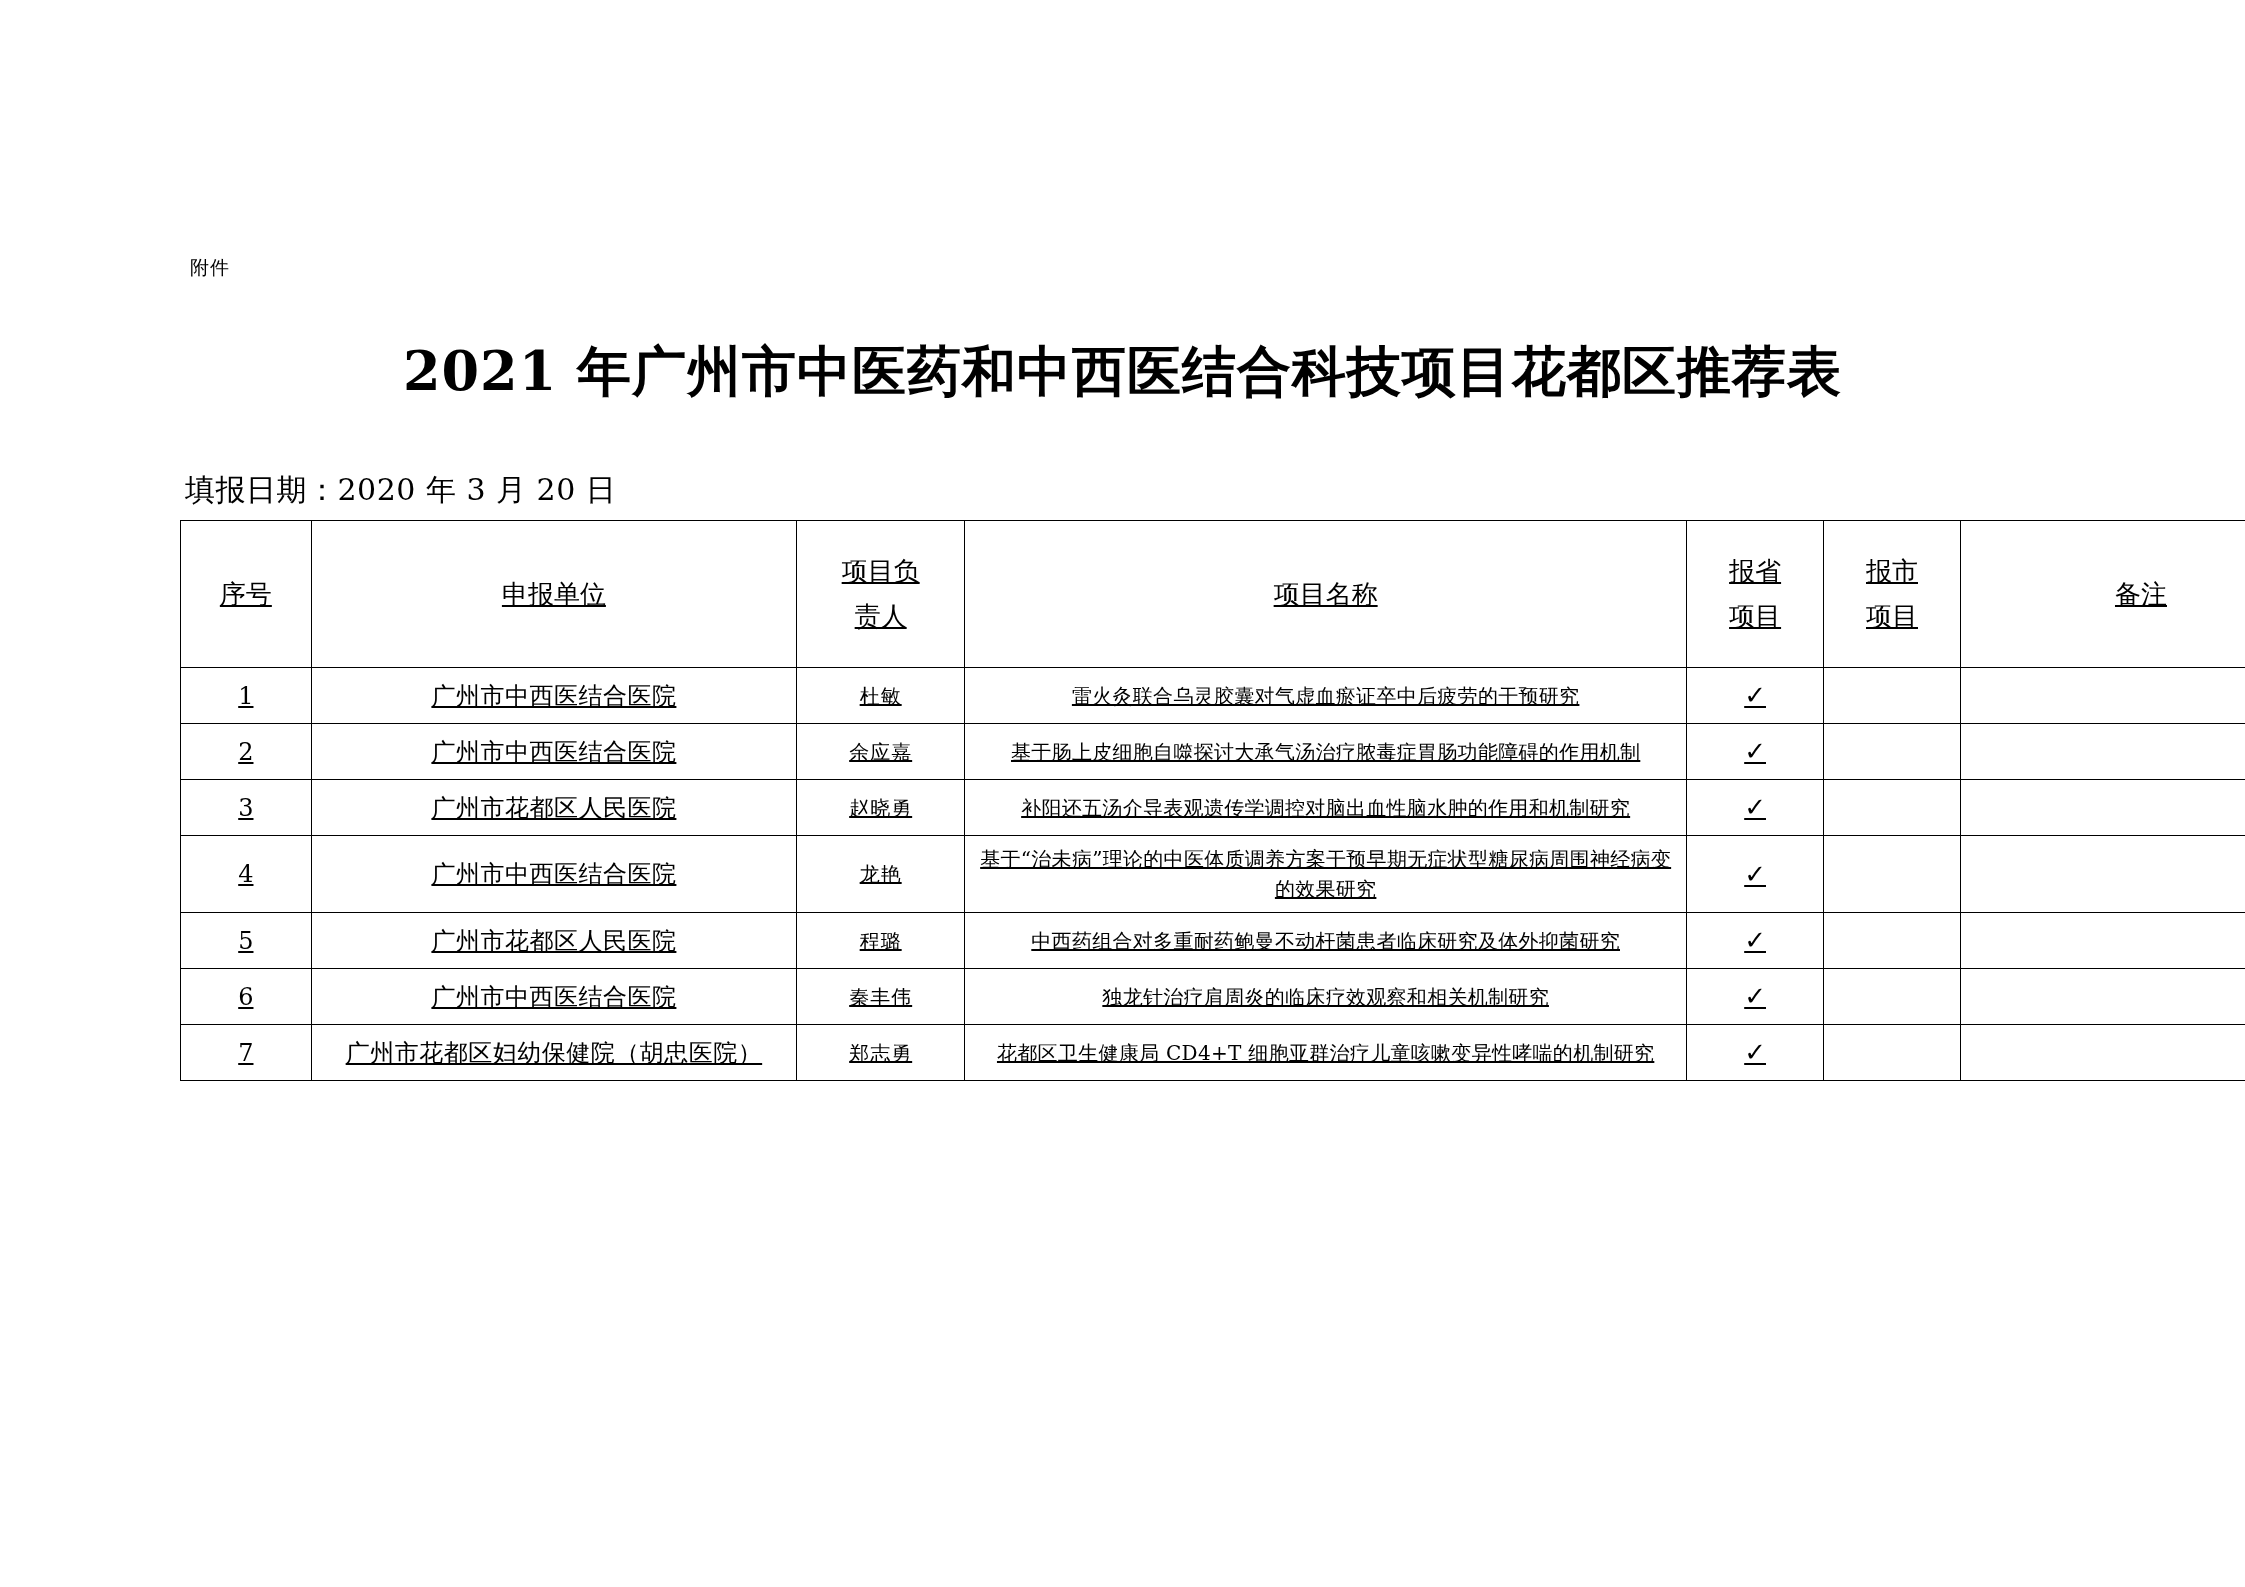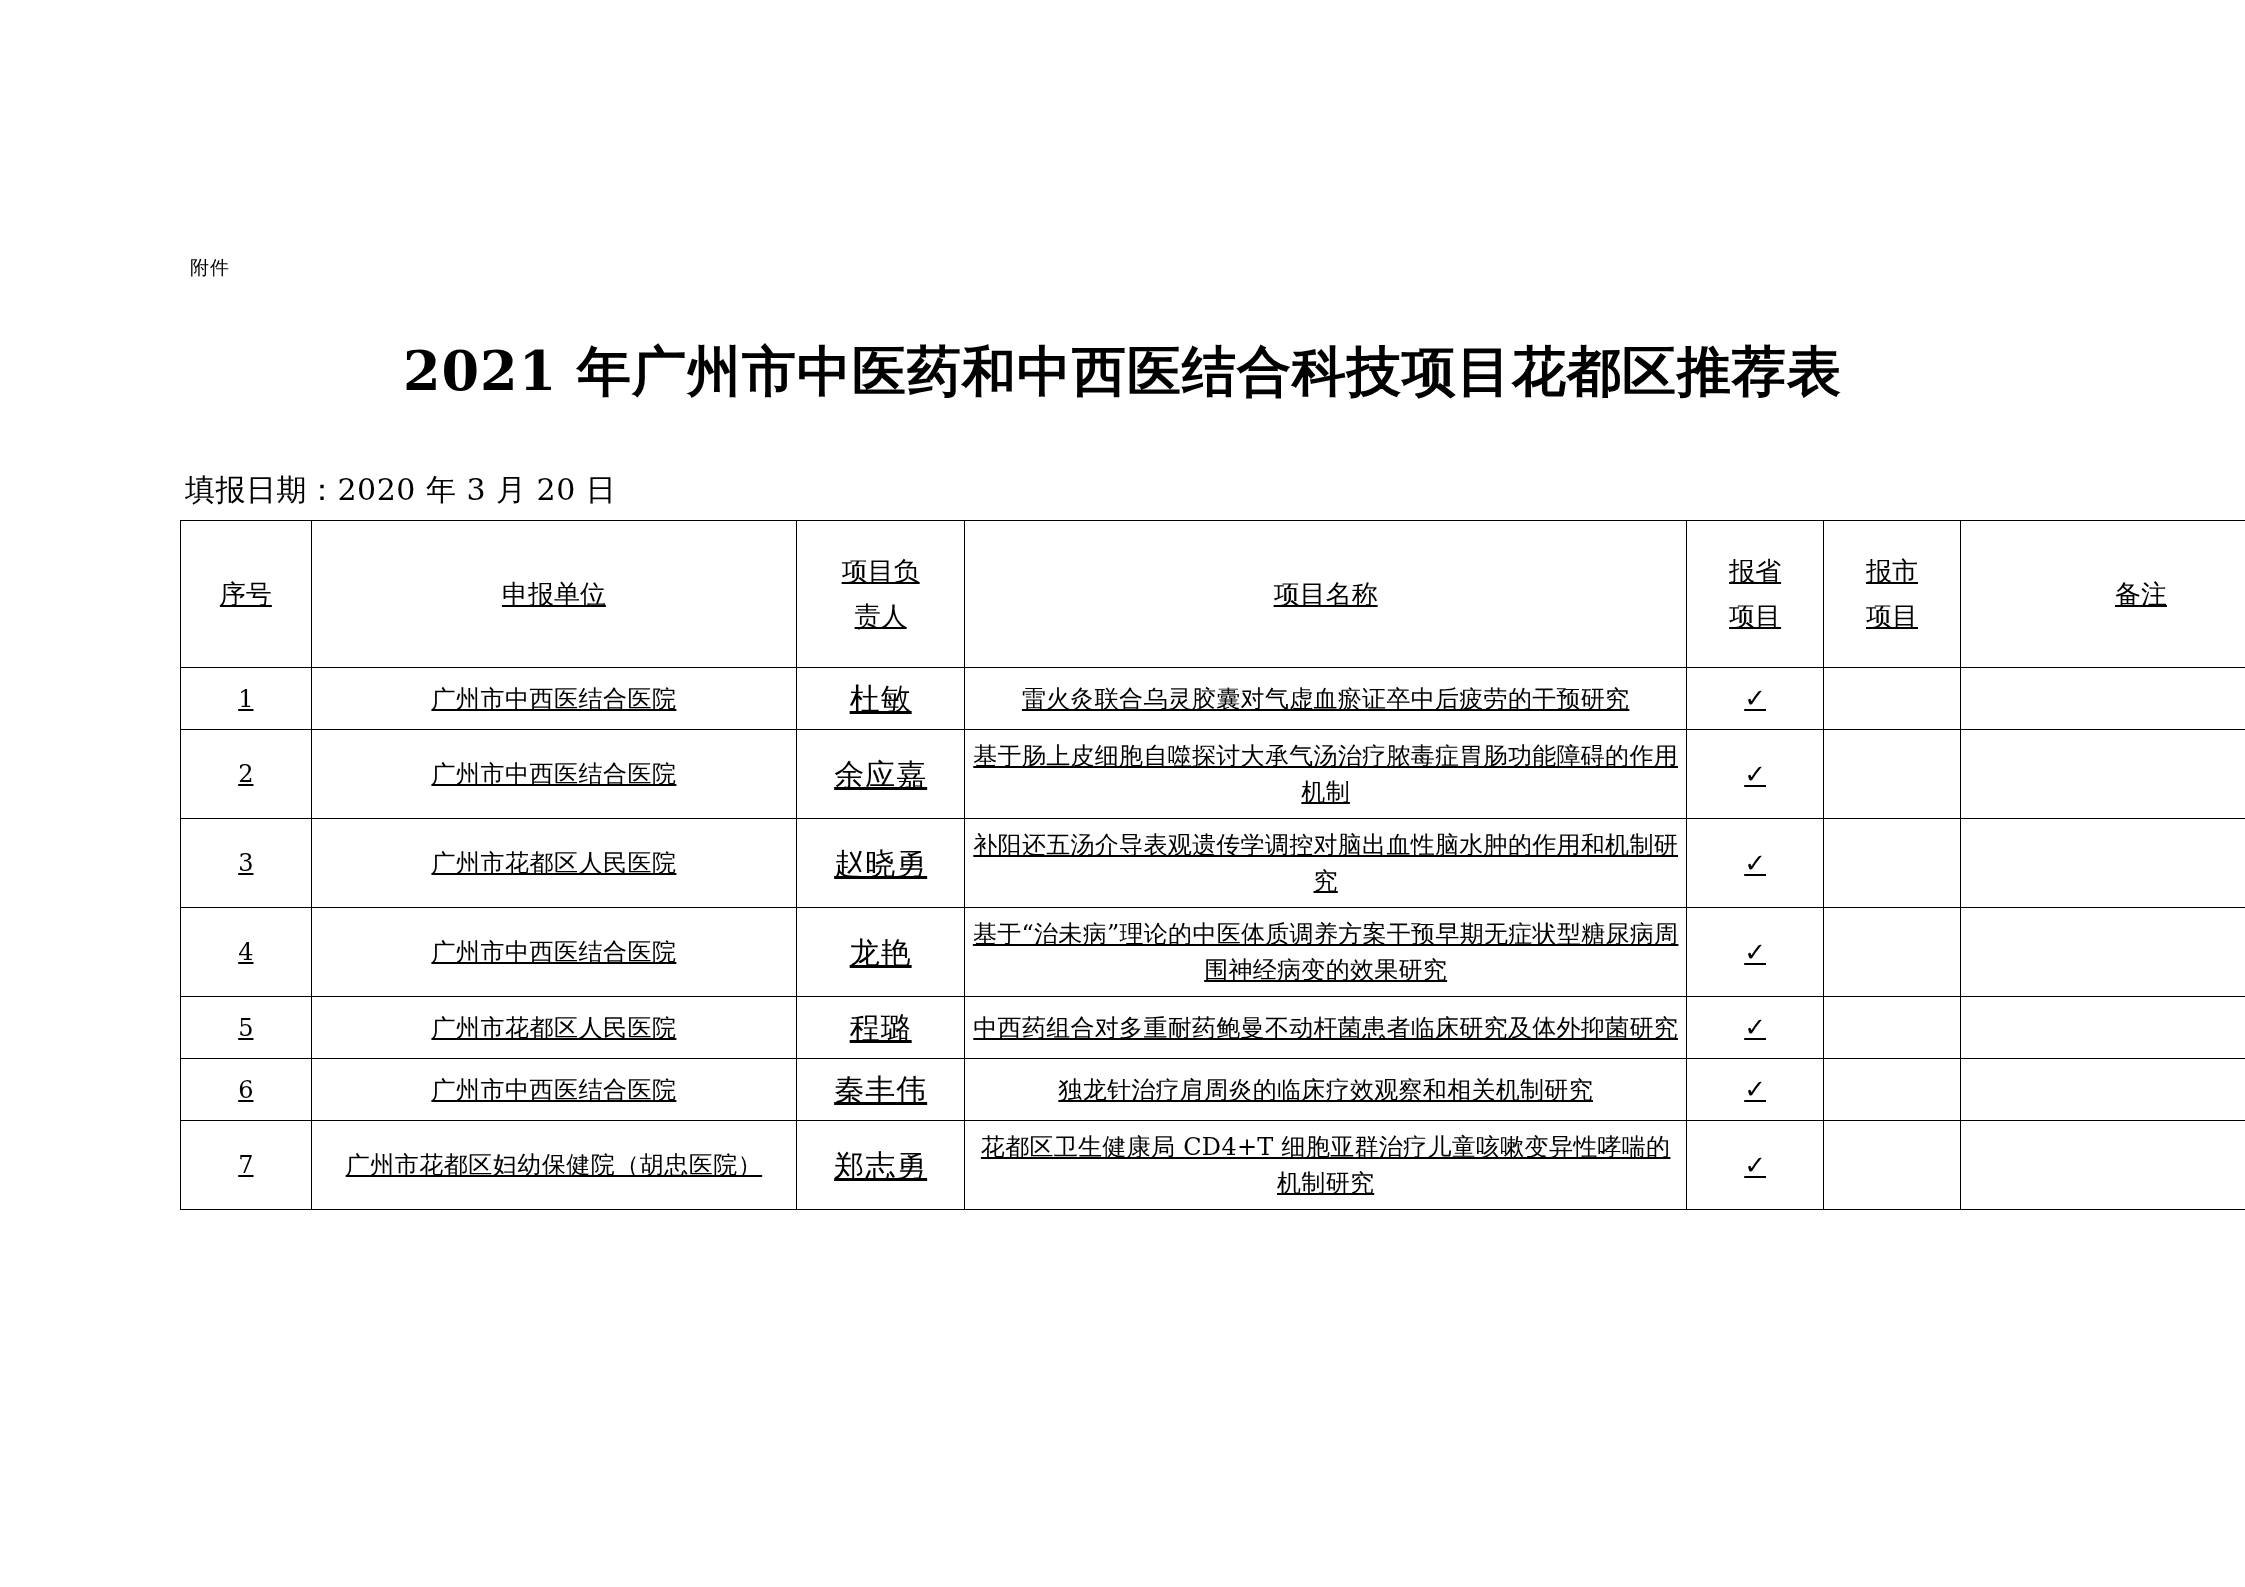--- a/index.html
+++ b/index.html
@@ -85,23 +85,23 @@
   .col-prov { width: 110px; }
   .col-city { width: 110px; }
   .col-remark { width: 290px; }
 
   .th-stack {
     display: block;
     line-height: 1.75;
   }
   td.seq-cell { font-size: 24px; }
   td.unit-cell { font-size: 24px; letter-spacing: 0.5px; }
-  td.leader-cell { font-size: 30px; letter-spacing: 1px; }
+  td.leader-cell { font-size: 20px; letter-spacing: 1px; }
   td.project-cell {
-    font-size: 24px;
+    font-size: 20px;
     text-align: center;
     letter-spacing: 0.3px;
     padding-left: 10px;
     padding-right: 10px;
   }
   td.mark-cell {
     font-size: 26px;
     font-family: "DejaVu Sans", "Liberation Sans", sans-serif;
   }
 </style>

